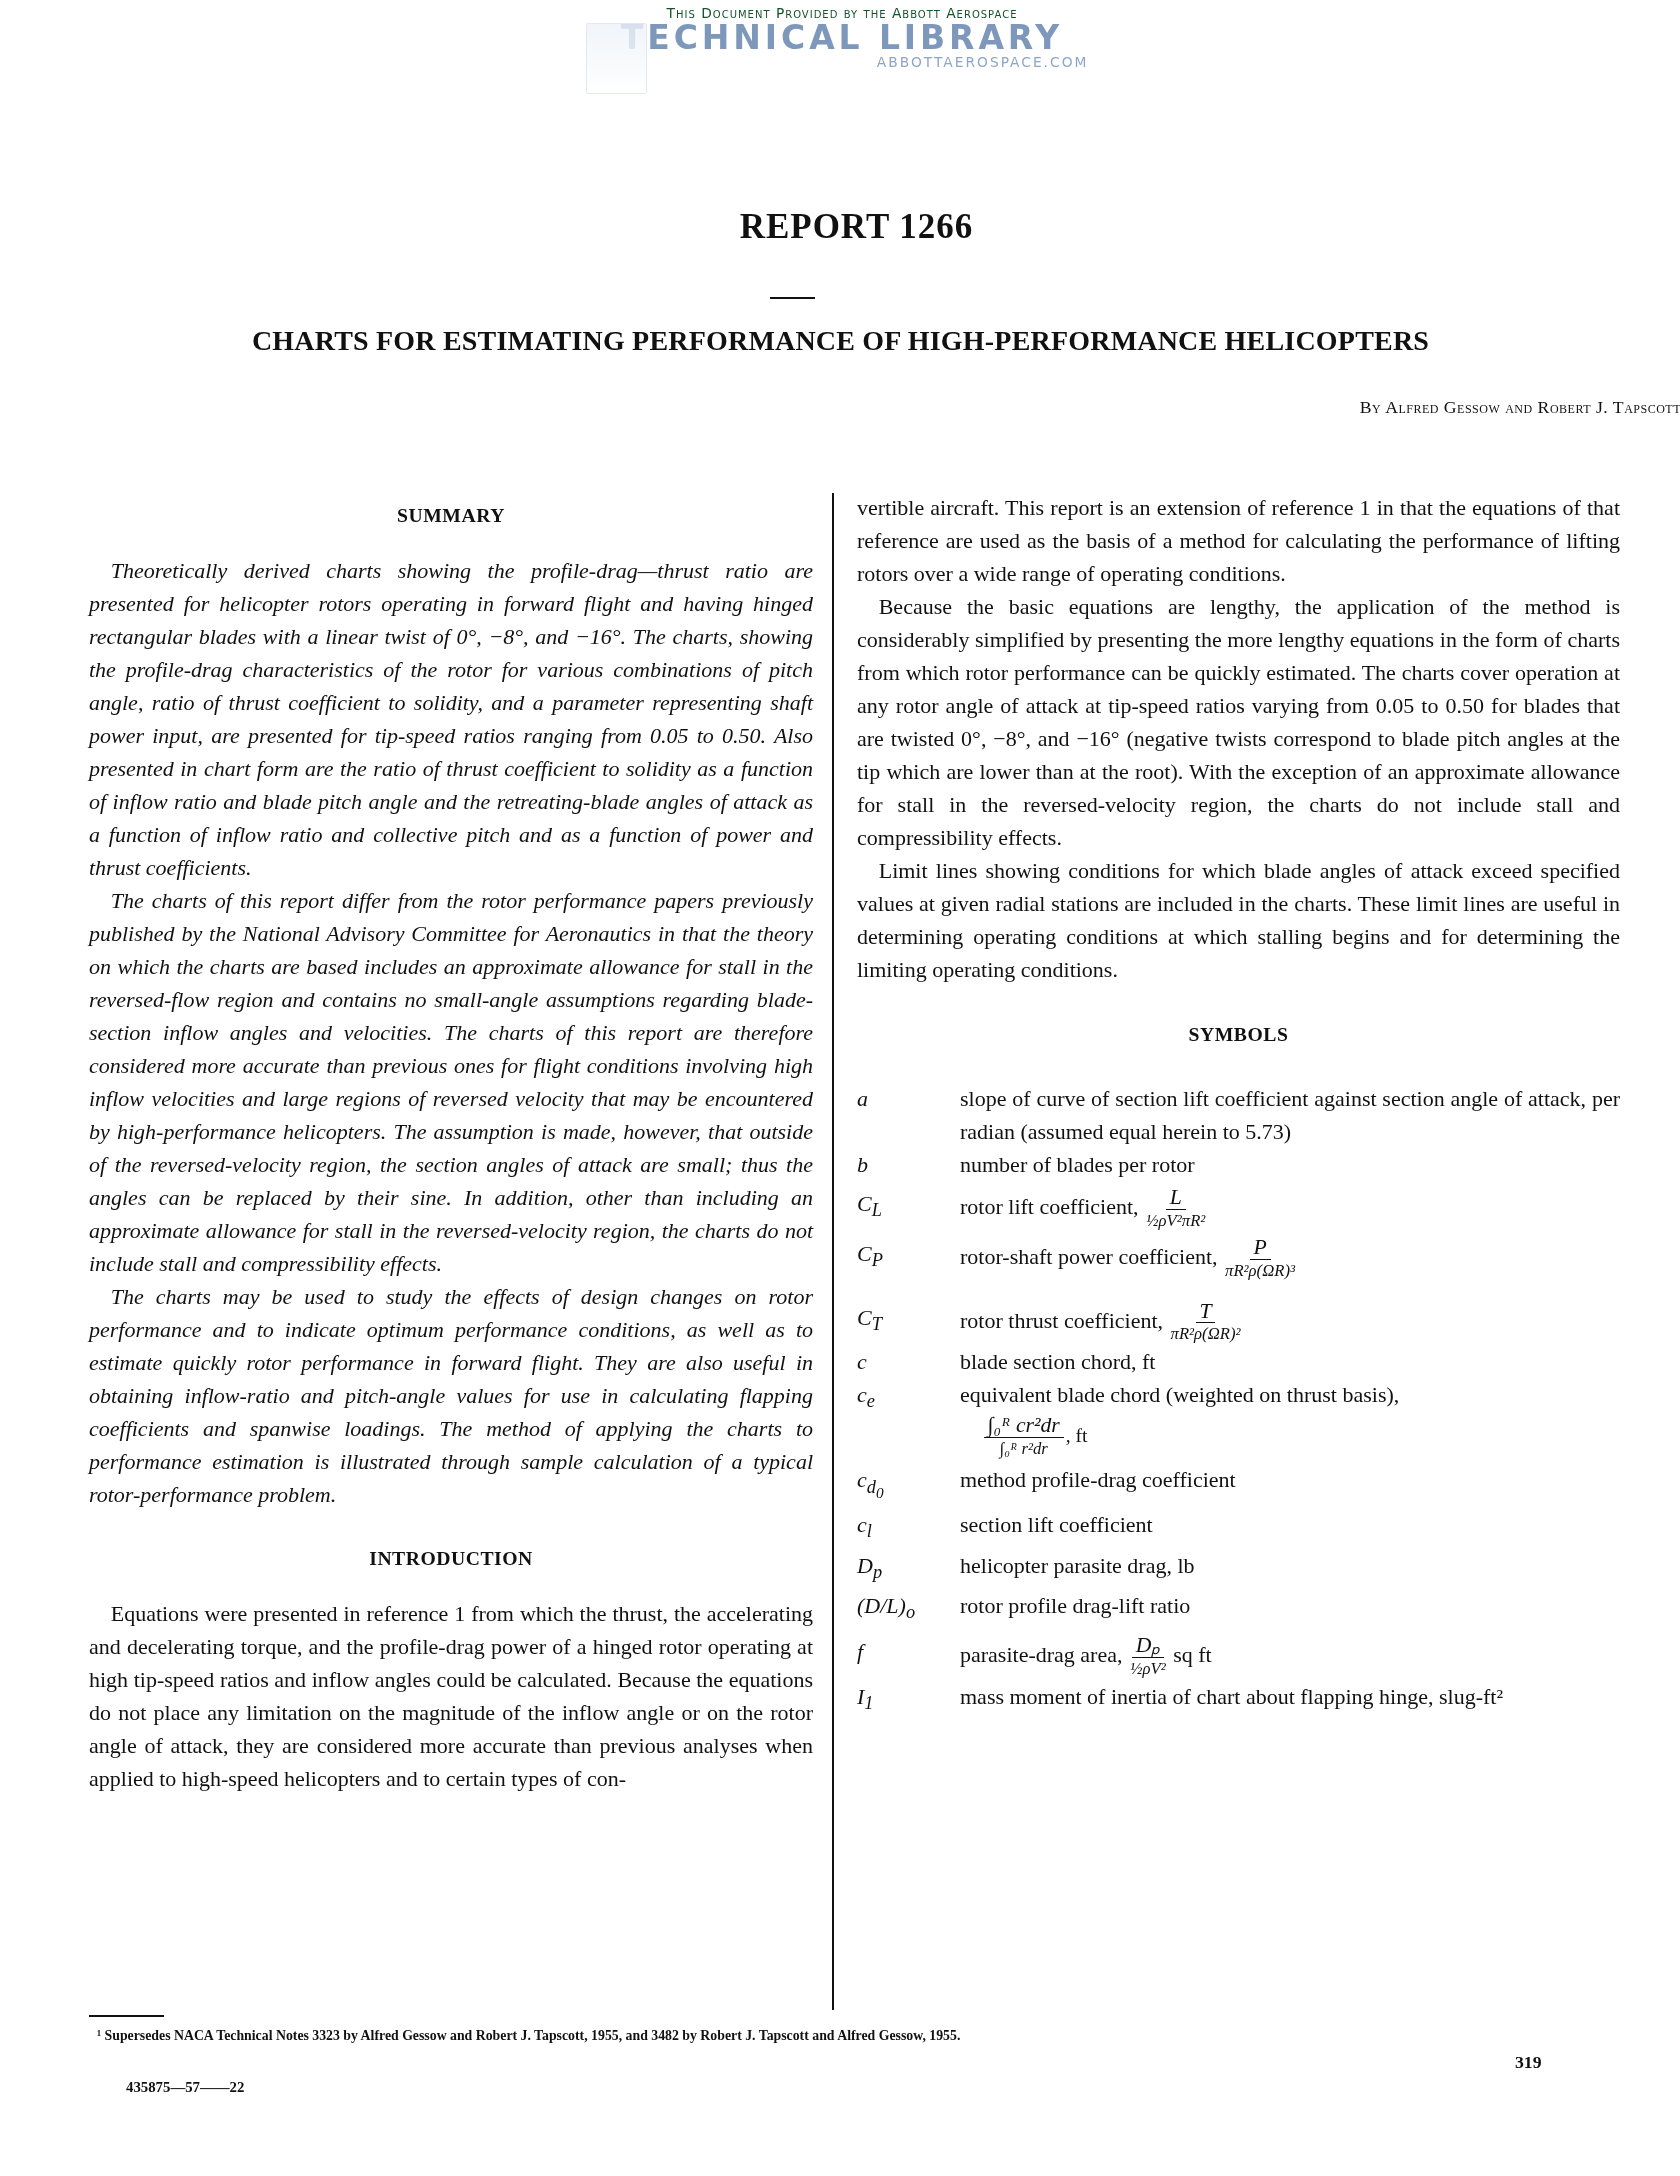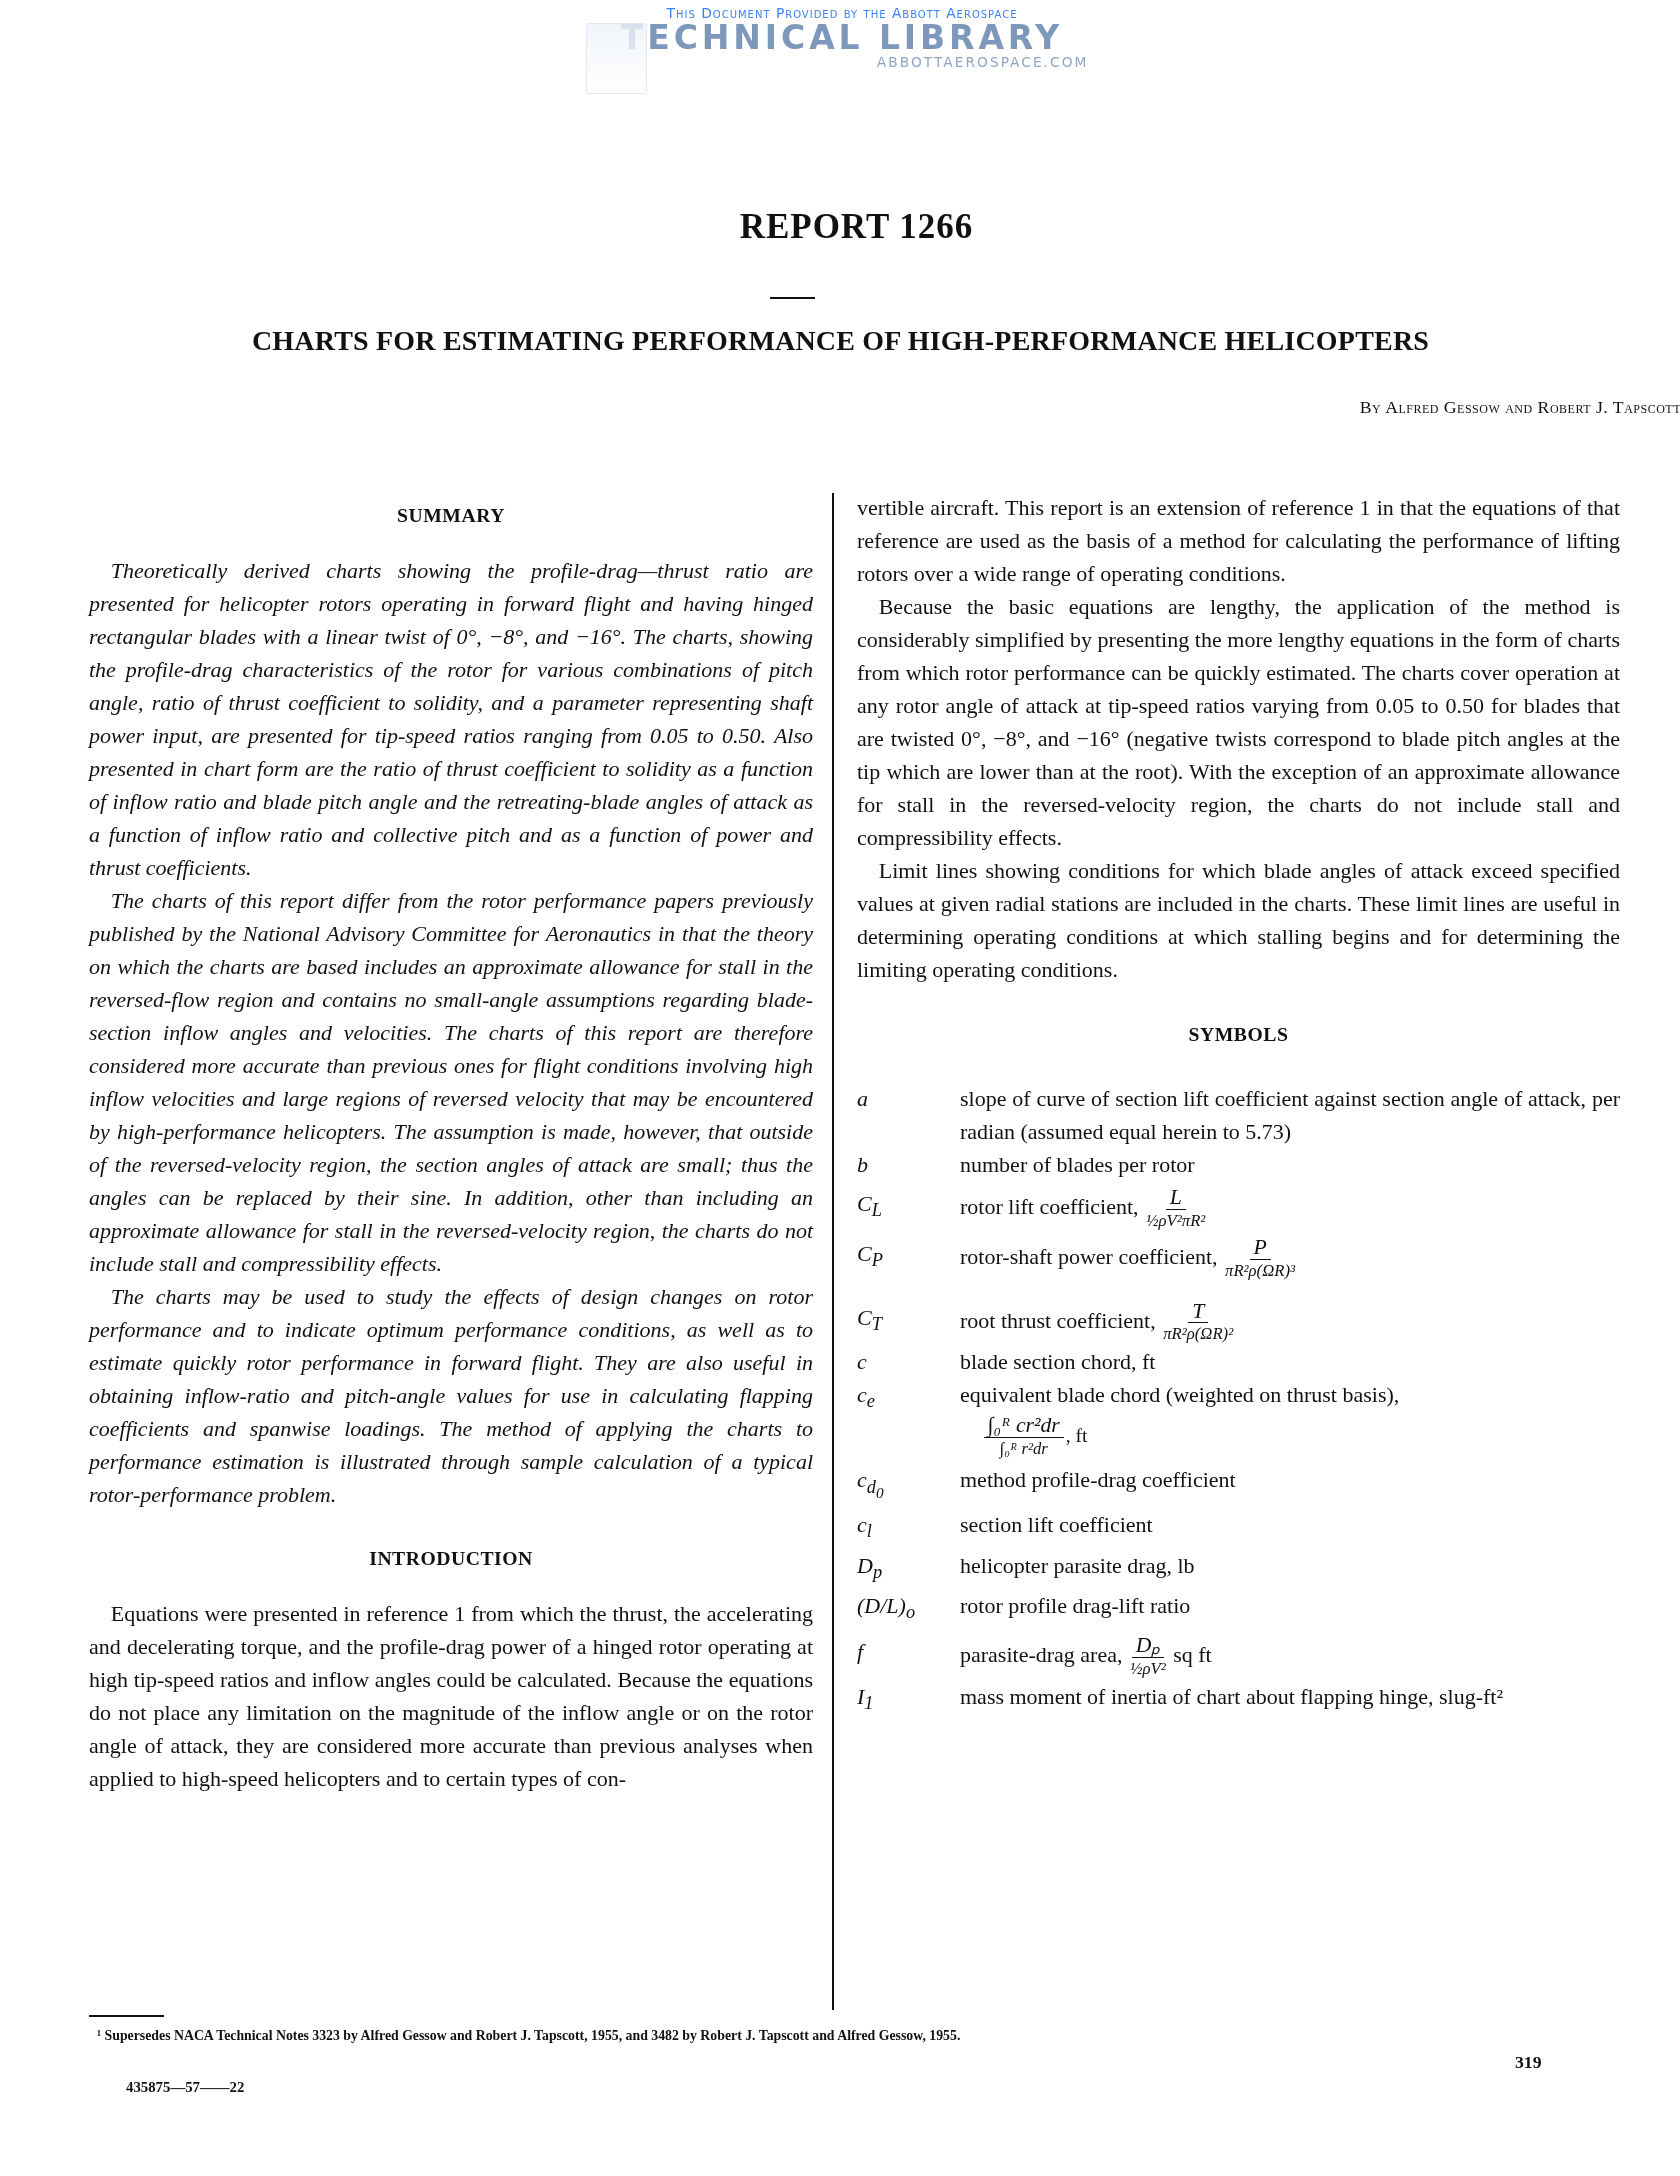--- a/index.html
+++ b/index.html
@@ -5,21 +5,21 @@
   html, body { margin: 0; padding: 0; background: #ffffff; }
   body {
     width: 1681px; height: 2176px; position: relative; overflow: hidden;
     font-family: "DejaVu Serif", "Liberation Serif", serif;
     color: #111;
   }
   .watermark {
     position: absolute; left: 566px; top: 4.9px; width: 552px; text-align: center;
     font-family: "DejaVu Sans", "Liberation Sans", sans-serif; color: #8ea6c4;
   }
-  .wm-line1 { font-size: 13.8px; letter-spacing: 1px; font-variant: small-caps; color: #3b82f6; }
+  .wm-line1 { font-size: 13.8px; letter-spacing: 1px; font-variant: small-caps; color: #14532d; }
   .wm-line2 { font-size: 33px; letter-spacing: 3.9px; line-height: 33px; color: #7d98bb; font-weight: bold; }
   .wm-line3 { font-size: 13.8px; letter-spacing: 2px; text-align: right; padding-right: 29.6px; color: #8ea6c4; }
   .wm-page-icon {
     position: absolute; left: 19.7px; top: 17.7px; width: 59px; height: 69px;
     border: 1px solid #dbe4ef; background: linear-gradient(#eef3f9, #ffffff);
     border-radius: 2px; opacity: 0.8;
   }
   .report-num {
     position: absolute; left: 0; width: 1681px; top: 207px; text-align: center;
     font-family: "Liberation Serif", serif; font-weight: bold; font-size: 35px; letter-spacing: 1px; margin-left: 16px;
@@ -133,21 +133,21 @@
         <span>rotor-shaft power coefficient,</span>
         <span class="frac">
             <span class="num">P</span>
             <span class="den">πR²ρ(ΩR)³</span>
           </span>
       </span>
     </div>
     <div class="sym-row" style="margin-top:19px">
       <span class="sym"><span>C</span><sub>T</sub></span>
       <span class="def">
-        <span>root thrust coefficient,</span>
+        <span>rotor thrust coefficient,</span>
         <span class="frac">
             <span class="num">T</span>
             <span class="den">πR²ρ(ΩR)²</span>
           </span>
       </span>
     </div>
     <div class="sym-row">
       <span class="sym">c</span>
       <span class="def">blade section chord, ft</span>
     </div>

